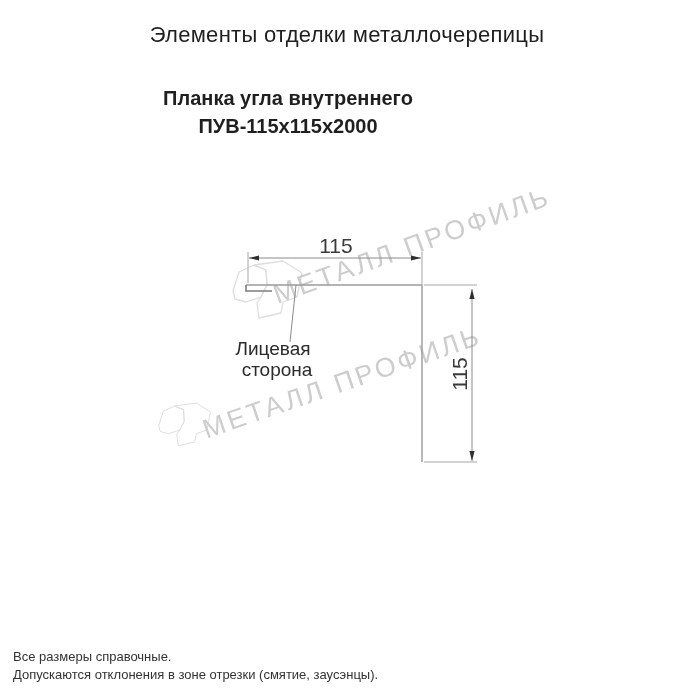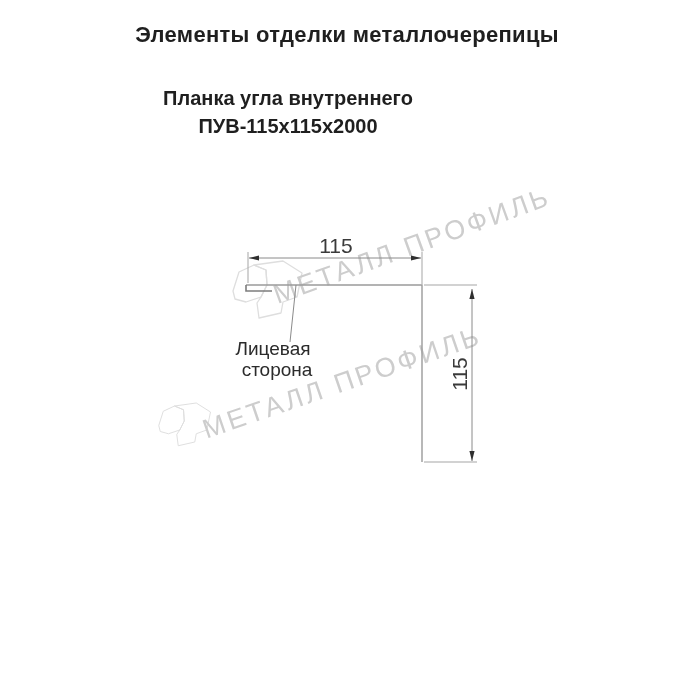--- a/index.html
+++ b/index.html
@@ -2,21 +2,21 @@
 <html><head>
 <meta charset="utf-8">
 <style>
   html,body{margin:0;padding:0;}
   body{
     width:700px;height:700px;background:#ffffff;position:relative;overflow:hidden;
     font-family:"Liberation Sans","DejaVu Sans",sans-serif;
   }
   .page-title{
     position:absolute;top:22px;left:0;width:694px;text-align:center;
-    font-size:22px;font-weight:bold;color:#1f1f1f;letter-spacing:.3px;
+    font-size:22px;font-weight:normal;color:#1f1f1f;letter-spacing:.3px;
   }
   .subtitle{
     position:absolute;left:0;width:576px;text-align:center;
     font-size:20px;font-weight:bold;color:#1f1f1f;
   }
   .subtitle.line1{top:87px;}
   .subtitle.line2{top:115px;text-align:center;}
   svg.drawing{position:absolute;top:0;left:0;}
   .wm-text{
     font-size:27px;letter-spacing:3px;fill:#cdcdcd;font-weight:normal;
@@ -87,13 +87,15 @@
     <polygon class="arrow" points="472,461 469.4,451 474.6,451"></polygon>
     <text class="dimtext" transform="translate(467,374) rotate(-90)" x="0" y="0" text-anchor="middle">115</text>
   </g>
 
   <line class="leader" x1="296" y1="285" x2="290" y2="342"></line>
   <text class="facetext" x="273" y="355" text-anchor="middle">Лицевая</text>
   <text class="facetext" x="277" y="376" text-anchor="middle">сторона</text>
 </svg>
 
 <div class="footer">
+  <div>Все размеры справочные.</div>
+  <div>Допускаются отклонения в зоне отрезки (смятие, заусэнцы).</div>
 </div>
 
 </body></html>

